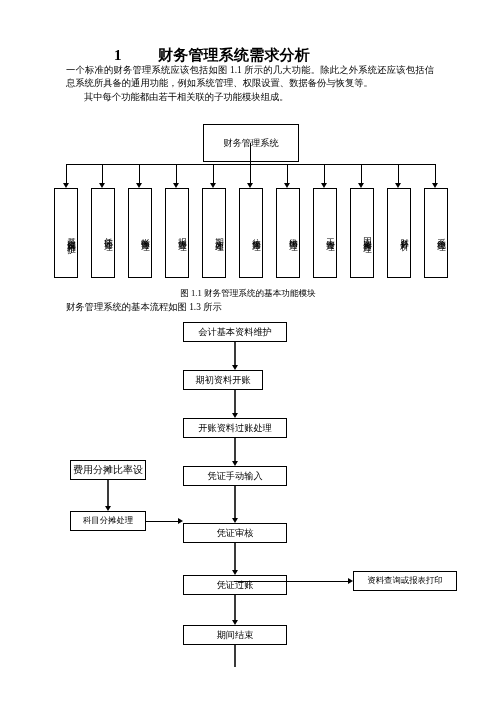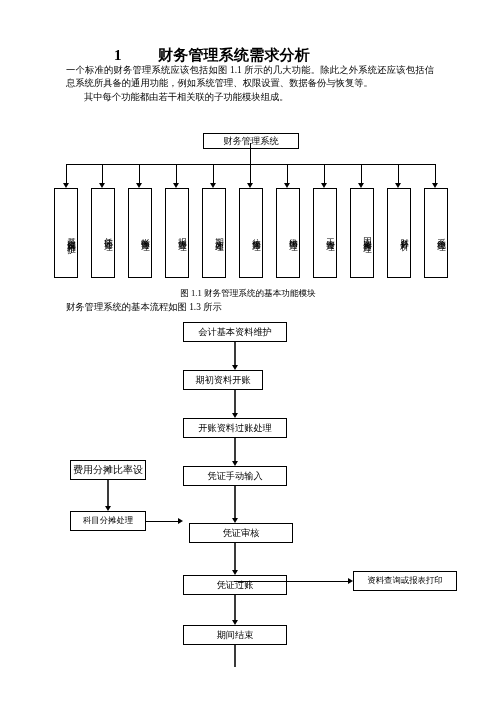--- a/index.html
+++ b/index.html
@@ -127,21 +127,21 @@
 
 <div class="page">
 
   <div class="heading">
     <span class="num">1</span><span>财务管理系统需求分析</span>
   </div>
 
   <div class="para para-1">一个标准的财务管理系统应该包括如图 1.1 所示的几大功能。除此之外系统还应该包括信息系统所具备的通用功能，例如系统管理、权限设置、数据备份与恢复等。</div>
   <div class="para para-2">其中每个功能都由若干相关联的子功能模块组成。</div>
 
-  <div class="box wide" style="left:203px; top:133px; width:96px; height:16px;text-align:right;">
+  <div class="box wide" style="left:203px; top:124px; width:96px; height:38px;text-align:right;">
     <span>财务管理系统</span>
   </div>
 
   <div class="line-v" style="left:250px; top:143px; height:21px;"></div>
 
   <div class="line-h" style="left:66px; top:164px; width:369px;"></div>
 
   <div class="line-v" style="left:66px;  top:164px; height:21px;"></div>
   <div class="arrow-v" style="left:63px; top:183px;"></div>
   <div class="line-v" style="left:102px; top:164px; height:21px;"></div>
@@ -219,21 +219,21 @@
     </div>
   <div class="conn-v" style="left:234px; top:438px; height:25px;"></div>
   <div class="arrow-v" style="left:232px; top:461px;"></div>
 
   <div class="box wide" style="left:183px; top:466px; width:104px; height:20px;">
     <span>凭证手动输入</span>
     </div>
   <div class="conn-v" style="left:234px; top:486px; height:34px;"></div>
   <div class="arrow-v" style="left:232px; top:518px;"></div>
 
-  <div class="box wide" style="left:183px; top:523px; width:104px; height:20px;margin-left:6px;">
+  <div class="box wide" style="left:183px; top:523px; width:104px; height:20px;">
     <span>凭证审核</span>
     </div>
   <div class="conn-v" style="left:234px; top:543px; height:29px;"></div>
   <div class="arrow-v" style="left:232px; top:570px;"></div>
 
   <div class="box wide" style="left:183px; top:575px; width:104px; height:20px;text-align:center;">
     <span>凭证过账</span>
     </div>
   <div class="conn-v" style="left:234px; top:595px; height:28px;"></div>
   <div class="arrow-v" style="left:232px; top:620px;"></div>

